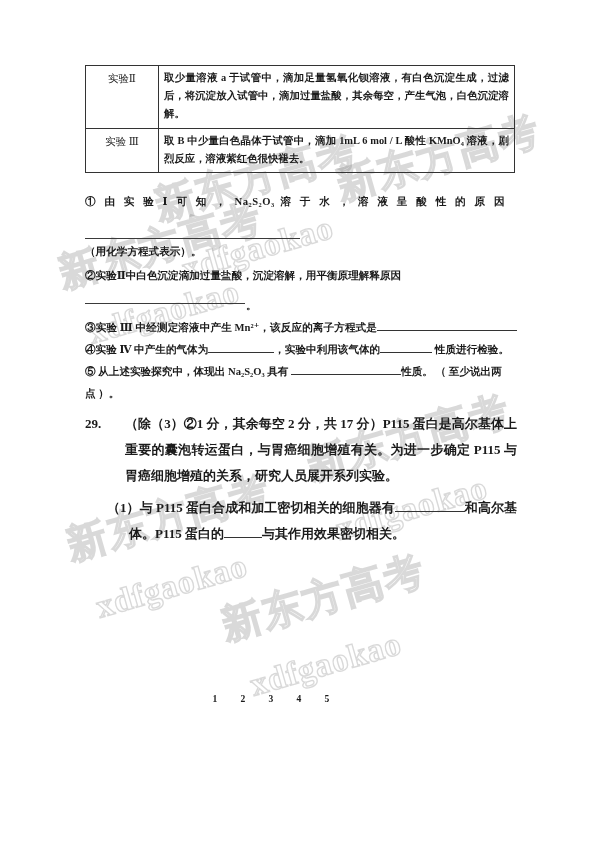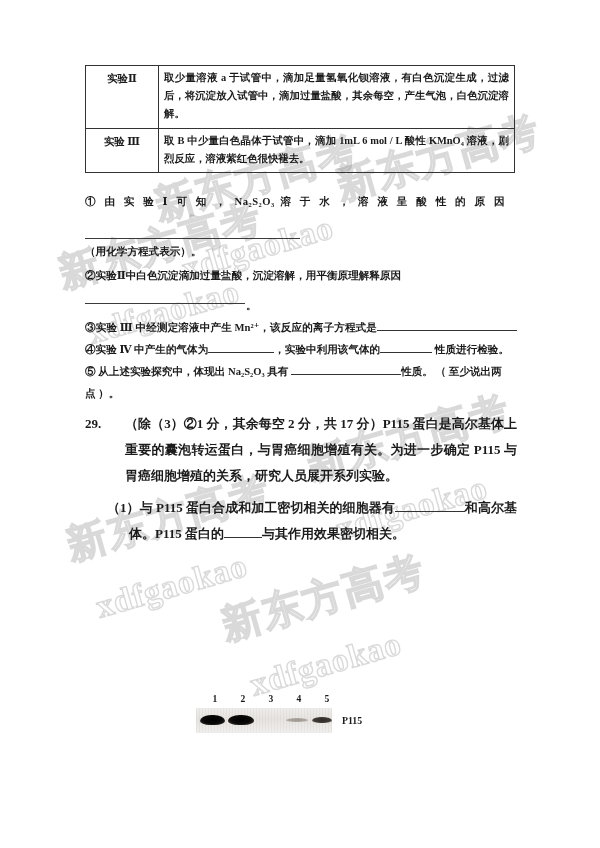--- a/index.html
+++ b/index.html
@@ -55,21 +55,21 @@
     line-height: 1.75;
   }
   #exp-table td {
     border: 1px solid #333;
     padding: 3px 5px 4px 5px;
     vertical-align: top;
   }
   #exp-table td.lbl {
     width: 62px;
     text-align: center;
-    font-weight: 700;
+    font-weight: 400;
     white-space: nowrap;
     padding-top: 4px;
   }
   #exp-table td.body {
     text-align: justify;
     text-align-last: left;
     font-weight: 600;
   }
 
   
@@ -269,34 +269,18 @@
     <div id="blot-figure">
 
       <div id="lane-numbers">
         <span style="left:13px;">1</span>
         <span style="left:41px;">2</span>
         <span style="left:69px;">3</span>
         <span style="left:97px;">4</span>
         <span style="left:125px;">5</span>
       </div>
 
-      <div class="blot-row">
-        <div class="blot-panel" id="panel-p115">
-          <div class="grain"></div>
-          <div class="band" style="left:4px; top:7px; width:25px; height:10px;
-                      background:radial-gradient(ellipse at 50% 45%, #000 0%, #0a0908 55%, #3b3632 90%, rgba(60,55,50,0) 100%);"></div>
-          <div class="band" style="left:32px; top:7px; width:26px; height:10px;
-                      background:radial-gradient(ellipse at 50% 45%, #000 0%, #0d0b0a 55%, #413b36 90%, rgba(60,55,50,0) 100%);"></div>
-          <div class="band" style="left:61px; top:9px; width:24px; height:6px;
-                      background:radial-gradient(ellipse at 50% 50%, #1c1917 0%, #2a2522 55%, #6b6season 90%, rgba(90,84,78,0) 100%);"></div>
-          <div class="band" style="left:90px; top:10px; width:22px; height:4px;
-                      background:radial-gradient(ellipse at 50% 50%, #9b948c 0%, #b0a9a1 60%, rgba(180,174,167,0) 100%);"></div>
-          <div class="band" style="left:116px; top:9px; width:20px; height:6px;
-                      background:radial-gradient(ellipse at 50% 50%, #2f2a26 0%, #413b36 60%, rgba(110,104,98,0) 100%);"></div>
-        </div>
-        <div class="blot-label" style="top:7px;">P115</div>
-      </div>
 
 
     </div>
 
   </div>
 </div>
 
 </body></html>

